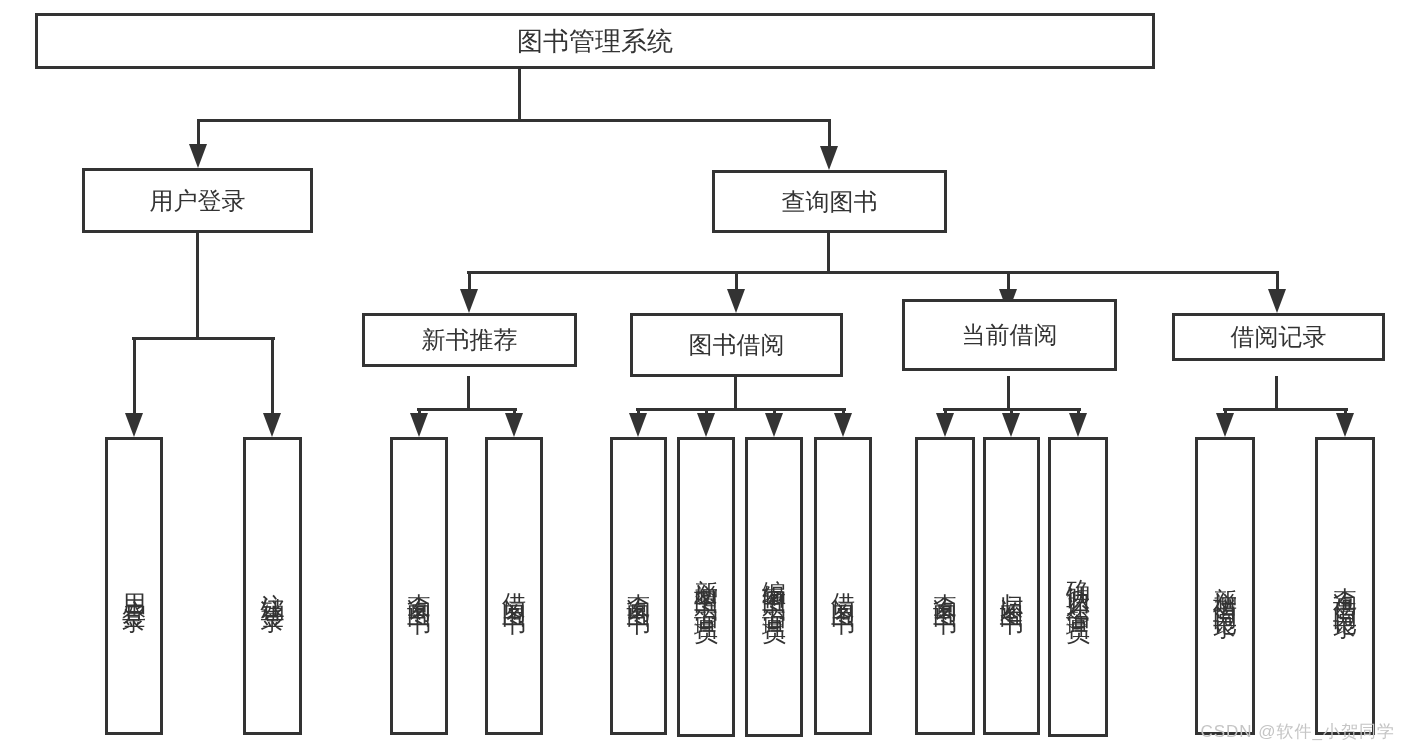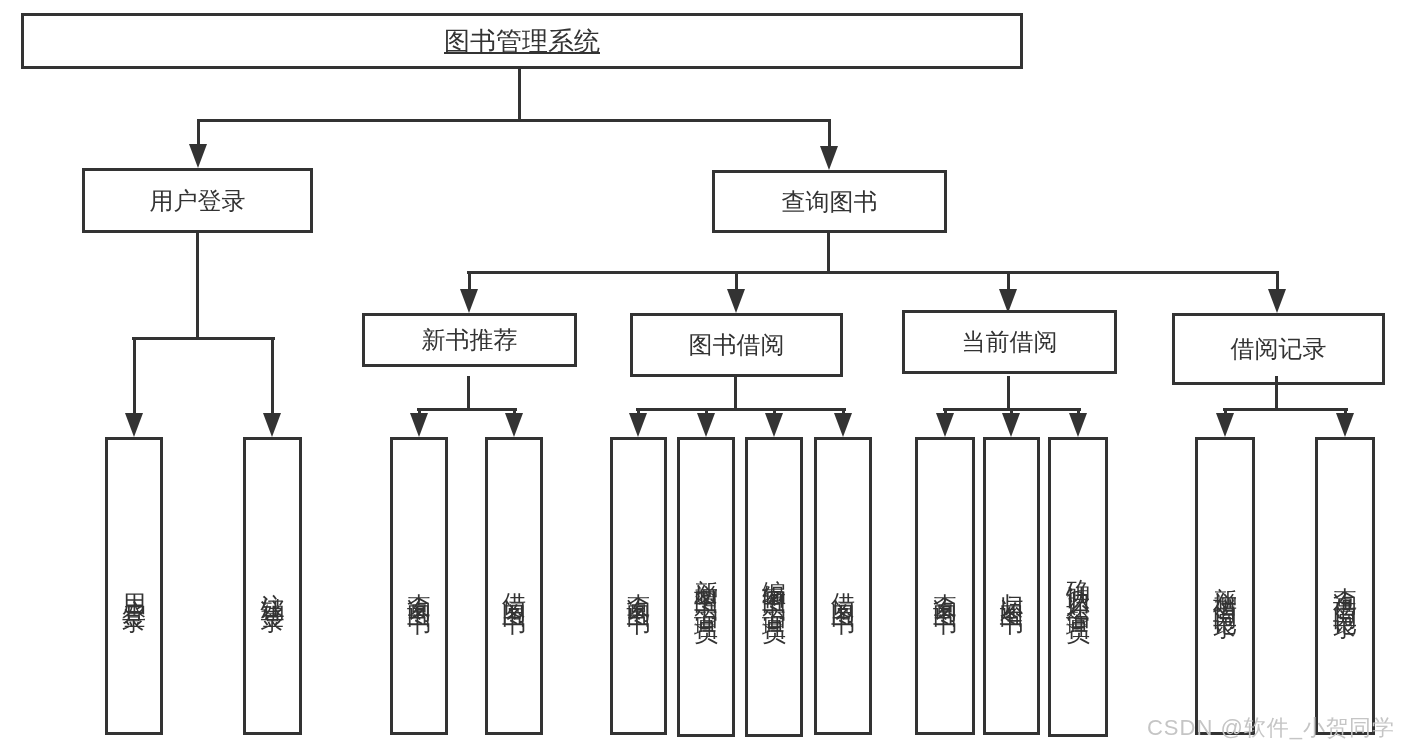--- a/index.html
+++ b/index.html
@@ -51,33 +51,33 @@
   .arrow .head{
     width:0;height:0;flex:0 0 auto;
     border:solid transparent;
     border-width:24px 9px 0 9px;
     border-top-color:var(--line);
   }
   .watermark{
     position:absolute;
     right:10px;
     bottom:4px;
-    font-size:22px;
+    font-size:17px;
     color:var(--wm);
     letter-spacing:1px;
     z-index:5;
     white-space:nowrap;
   }
 </style>
 </head>
 <body>
 
 <div class="canvas">
 
-  <div class="node root" style="left:21px;top:13px;width:1002px;height:56px;text-decoration:underline;">
+  <div class="node root" style="left:35px;top:13px;width:1120px;height:56px;">
     <span>图书管理系统</span>
   </div>
 
   <div class="line v" style="left:518px;top:68px;height:51px;"></div>
   <div class="line h" style="left:197px;top:119px;width:634px;"></div>
   <div class="arrow" style="left:198px;top:122px;height:46px;">
     <div class="shaft"></div>
     <div class="head"></div>
   </div>
   <div class="arrow" style="left:829px;top:122px;height:48px;">
@@ -121,24 +121,24 @@
     <div class="shaft"></div>
     <div class="head"></div>
   </div>
 
   <div class="node" style="left:362px;top:313px;width:215px;height:54px;">
     <span>新书推荐</span>
   </div>
   <div class="node" style="left:630px;top:313px;width:213px;height:64px;align-items:center;">
     <span>图书借阅</span>
   </div>
-  <div class="node" style="left:902px;top:310px;width:215px;height:64px;justify-content:center;">
+  <div class="node" style="left:902px;top:299px;width:215px;height:72px;justify-content:center;">
     <span>当前借阅</span>
   </div>
-  <div class="node" style="left:1172px;top:313px;width:213px;height:72px;">
+  <div class="node" style="left:1172px;top:313px;width:213px;height:48px;">
     <span>借阅记录</span>
   </div>
 
   <div class="line v" style="left:467px;top:376px;height:32px;"></div>
   <div class="line h" style="left:417px;top:408px;width:100px;"></div>
   <div class="arrow" style="left:419px;top:411px;height:26px;">
     <div class="shaft"></div>
     <div class="head"></div>
   </div>
   <div class="arrow" style="left:514px;top:411px;height:26px;">

